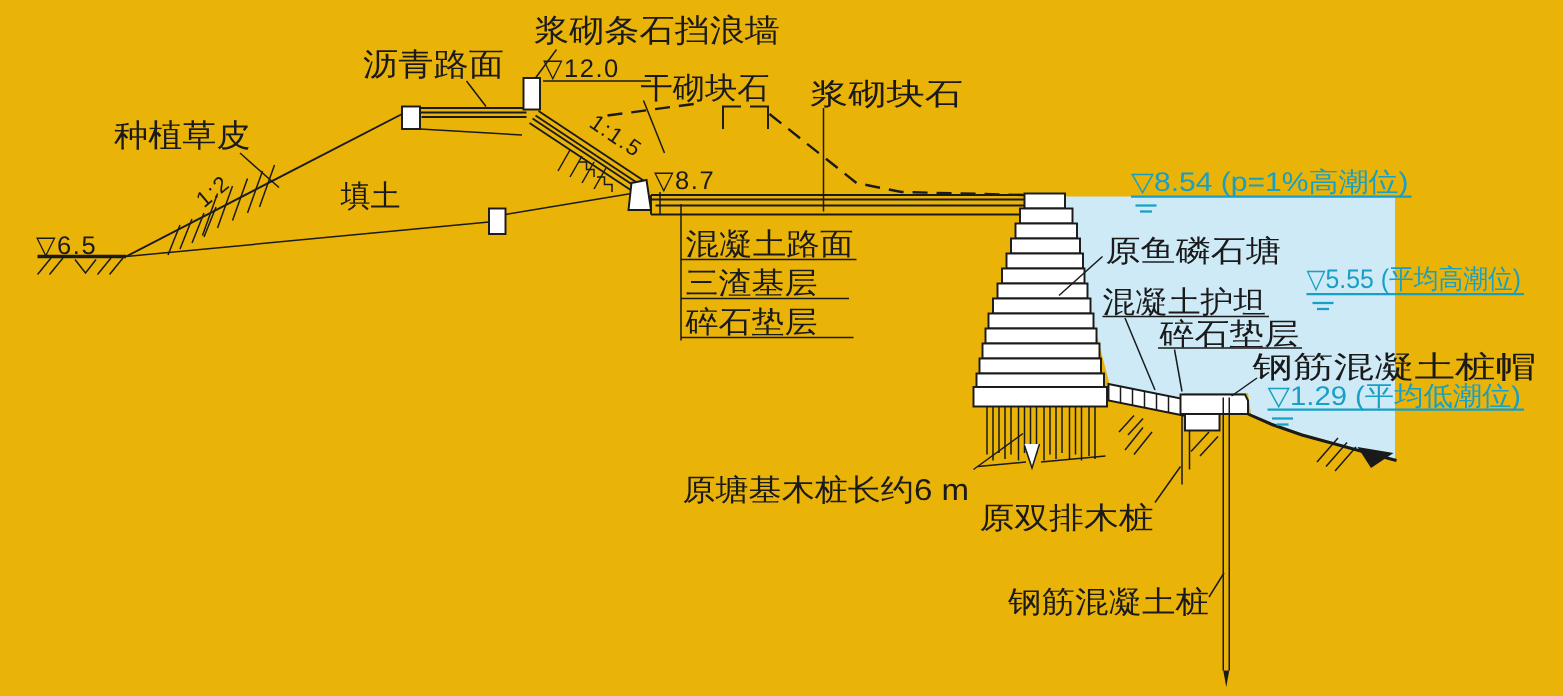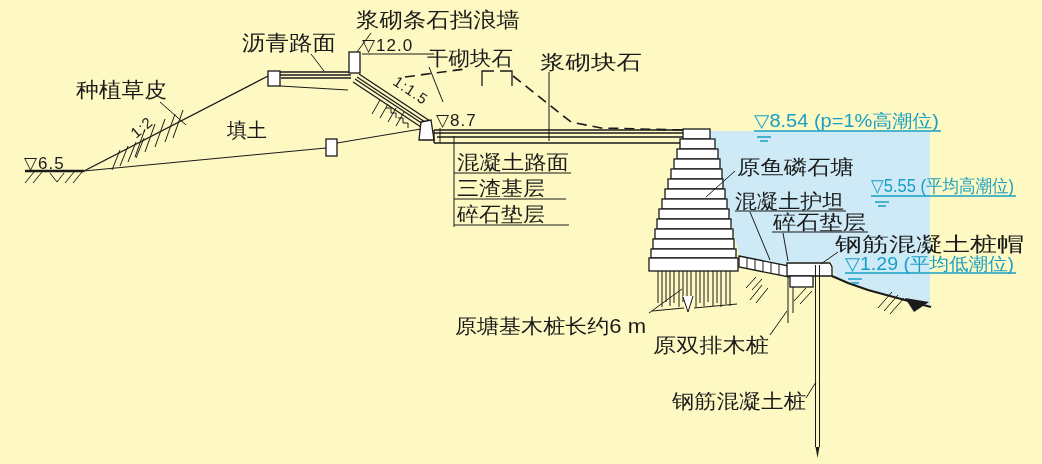--- a/index.html
+++ b/index.html
@@ -1,16 +1,16 @@
 <!DOCTYPE html>
 <html><head>
 <meta charset="utf-8">
 <style>
   html,body{margin:0;padding:0;background:#ffffff;}
-  .stage{position:relative;width:1042px;height:464px;background:#fef9c3;overflow:hidden;
+  .stage{position:relative;width:1042px;height:464px;background:#eab308;overflow:hidden;
          font-family:"Liberation Sans","DejaVu Sans",sans-serif;}
   svg{display:block;}
   text{font-family:"Liberation Sans","DejaVu Sans",sans-serif;fill:#1a1a1a;}
   .cjk{font-size:20px;}
   .cjk-big{font-size:21px;}
   .num{font-size:17px;letter-spacing:1px;}
   .tide{font-size:18px;fill:#179fc6;}
   .slope-txt{font-size:15px;letter-spacing:1px;}
   .ln{stroke:#1a1a1a;stroke-width:1.3;fill:none;}
   .thin{stroke:#1a1a1a;stroke-width:1;fill:none;}

